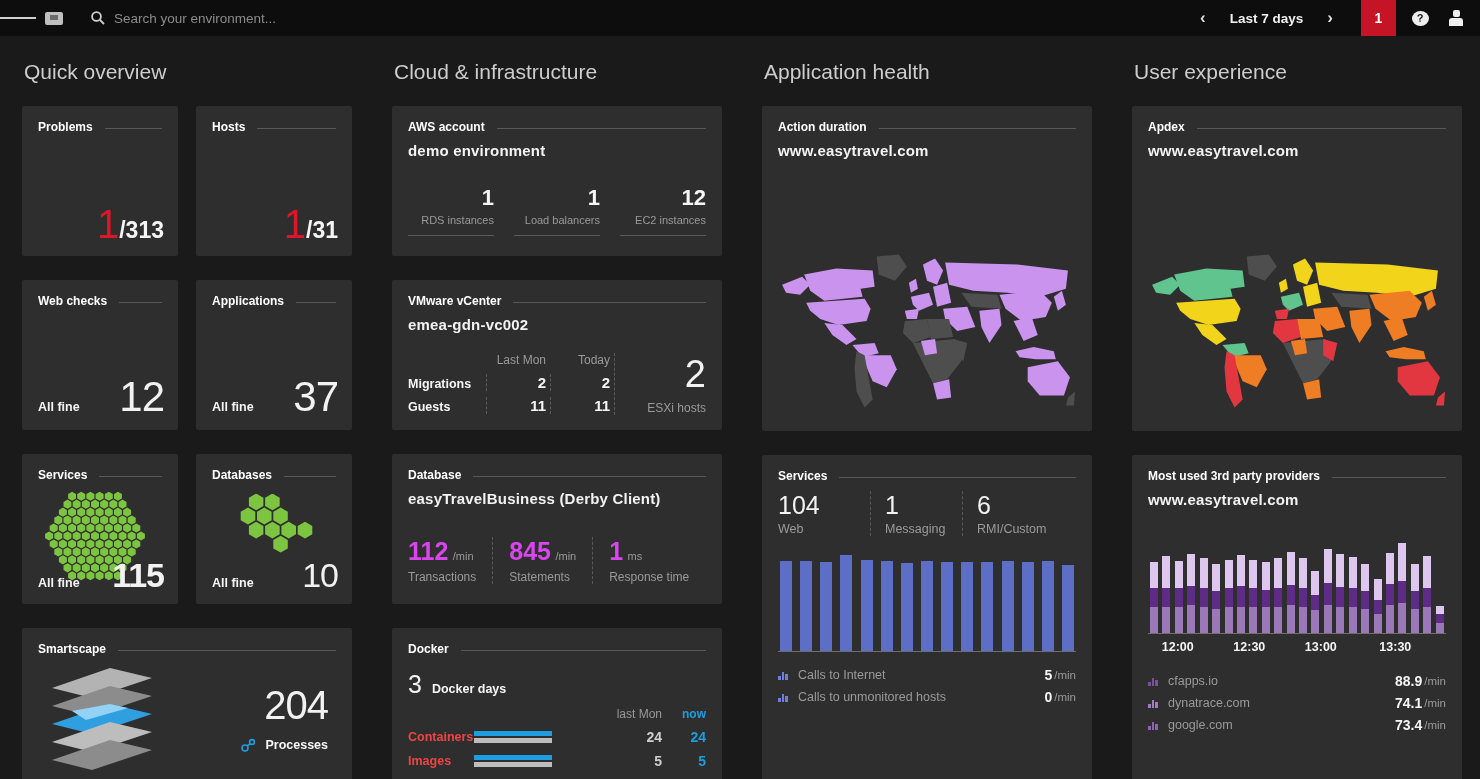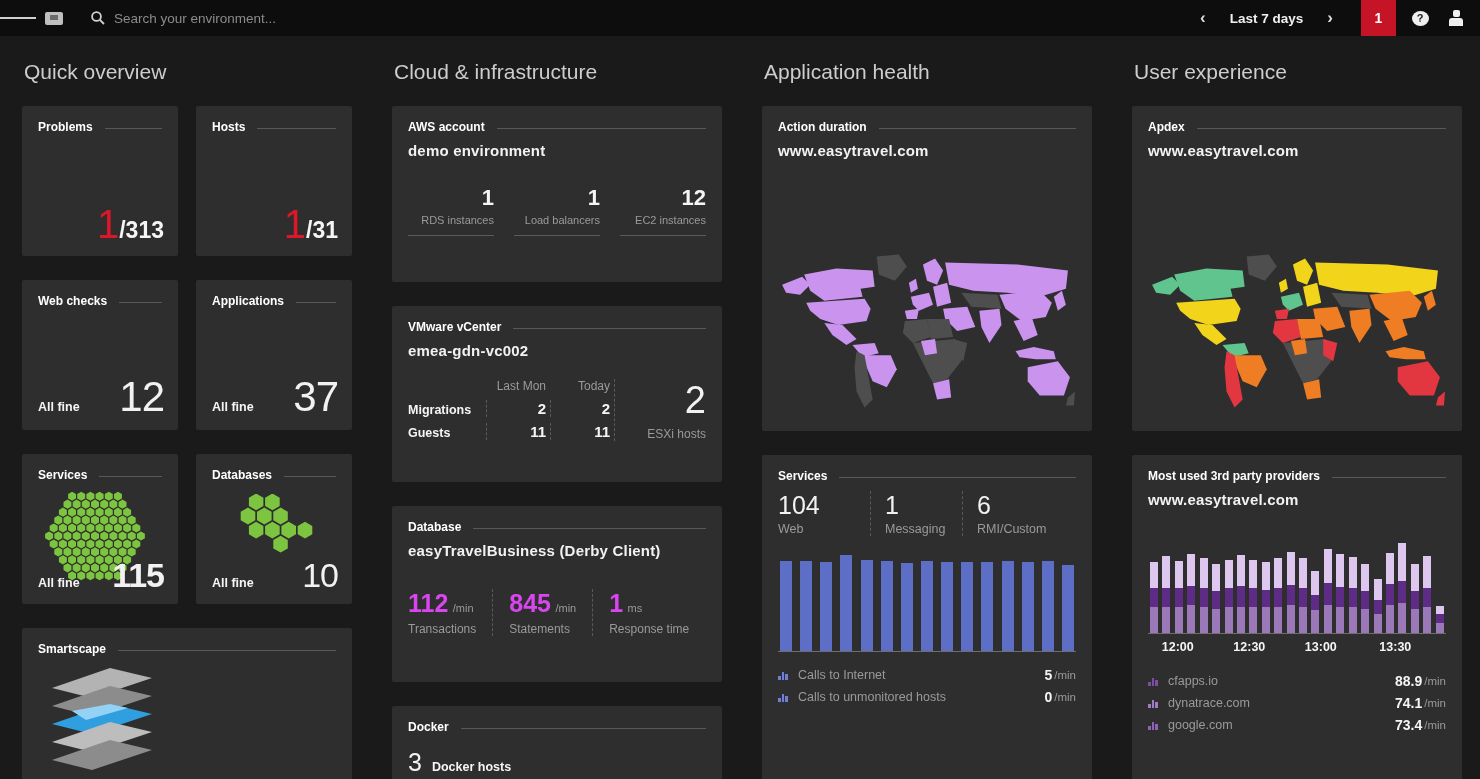--- a/index.html
+++ b/index.html
@@ -33,21 +33,21 @@
                   border-radius:3px 3px 0 0; }
 
   
   .dash { position:absolute; top:36px; left:0; width:1480px; height:743px; }
   .col { position:absolute; top:24px; width:330px; }
   .col-title { color:#cdcdcd; font-size:21px; font-weight:normal; height:46px; padding-left:2px; }
   .tile { background:#2e2e2e; border-radius:2px; padding:14px 16px; margin-bottom:24px;
           position:relative; cursor:pointer; }
   .half-row { display:flex; gap:18px; }
   .half { width:156px; height:150px; }
-  .h150 { height:176px; } .h325 { height:325px; } .h170 { height:170px; } .h330 { height:330px; }
+  .h150 { height:150px; } .h325 { height:325px; } .h170 { height:170px; } .h330 { height:330px; }
 
   .tile-head { display:flex; align-items:center; }
   .tile-label { color:#ffffff; font-size:12px; font-weight:bold; white-space:nowrap; }
   .tile-rule { flex:1; height:1px; background:#585858; margin-left:12px; margin-top:2px; }
   .tile-name { color:#f2f2f2; font-size:15px; font-weight:bold; margin-top:8px; letter-spacing:.2px; }
 
   
   .qo-bottom { position:absolute; left:16px; right:14px; bottom:12px; display:flex;
                align-items:baseline; justify-content:space-between; }
   .qo-status { color:#f5f5f5; font-size:12.5px; font-weight:bold; }
@@ -356,20 +356,31 @@
         </div>
       <div class="smart-body">
         <svg width="150" height="110" viewBox="0 0 150 110">
           <path d="M14,26 L72,6 L114,16 L54,36 Z" fill="#b3b3b3"></path>
           <path d="M14,44 L72,24 L114,34 L54,54 Z" fill="#8c8c8c"></path>
           <path d="M14,62 L72,42 L114,52 L54,72 Z" fill="#2f9fe0"></path>
           <path d="M34,49 L72,42 L90,46 L48,58 Z" fill="#93d2f4"></path>
           <path d="M14,80 L72,60 L114,70 L54,90 Z" fill="#bdbdbd"></path>
           <path d="M14,98 L72,78 L114,88 L54,108 Z" fill="#8c8c8c"></path>
         </svg>
+        <div class="smart-right">
+          <div class="smart-num">204</div>
+          <div class="smart-proc">
+            <svg width="16" height="14" viewBox="0 0 16 14">
+              <circle cx="4" cy="10" r="3" fill="none" stroke="#1e9de0" stroke-width="1.6"></circle>
+              <circle cx="11" cy="4" r="2.4" fill="none" stroke="#1e9de0" stroke-width="1.6"></circle>
+              <line x1="6" y1="8" x2="9.4" y2="5.6" stroke="#1e9de0" stroke-width="1.6"></line>
+            </svg>
+            <span class="smart-proc-label">Processes</span>
+          </div>
+        </div>
       </div>
     </div>
   </div>
 
   <div class="col" style="left:392px">
     <div class="col-title">Cloud &amp; infrastructure</div>
 
     <div class="tile h150">
       <div class="tile-head">
           <span class="tile-label">AWS account</span>
@@ -442,21 +453,21 @@
       </div>
     </div>
 
     <div class="tile h170">
       <div class="tile-head">
           <span class="tile-label">Docker</span>
           <span class="tile-rule"></span>
         </div>
       <div class="dk-hosts">
         <span class="dk-hosts-num">3</span>
-        <span class="dk-hosts-lab">Docker hosts</span>
+        <span class="dk-hosts-lab">Docker days</span>
       </div>
       <div class="dk-grid">
         <div></div>
           <div></div>
         <div class="dk-colh">last Mon</div>
         <div class="dk-colh now">now</div>
 
         <div class="dk-lab">Containers</div>
         <div class="dk-bars">
             <div class="b1"></div>

